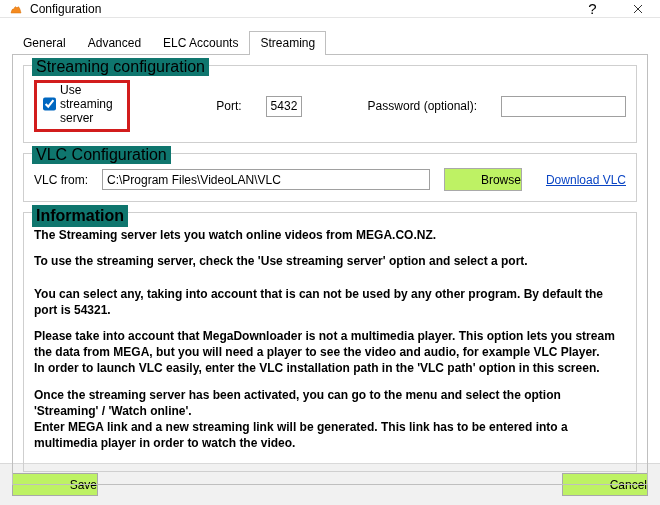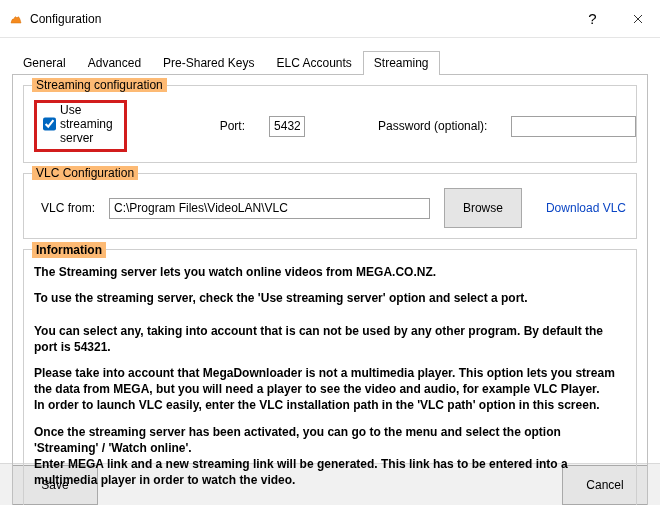--- a/index.html
+++ b/index.html
@@ -8,21 +8,21 @@
     font-family: "Segoe UI", Tahoma, sans-serif;
     font-size: 12px;
     background: #fff;
     width: 660px;
     height: 505px;
     overflow: hidden;
     color: #000;
   }
   
   .titlebar {
-    height: 38px;
+    height: 18px;
     display: flex;
     align-items: center;
     padding: 0 0 0 8px;
     border-bottom: 1px solid #e5e5e5;
   }
   .titlebar .icon {
     width: 16px; height: 16px;
     margin-right: 6px;
     display: inline-flex; align-items: center; justify-content: center;
   }
@@ -69,50 +69,50 @@
   .groupbox {
     border: 1px solid #cfcfcf;
     position: relative;
     padding: 14px 10px 10px 10px;
     margin-bottom: 10px;
   }
   .groupbox > .legend {
     position: absolute;
     top: -8px;
     left: 8px;
-    background: #fdba74;
+    background: #0f766e;
     padding: 0 4px;
-    font-size: 12px;
+    font-size: 16px;
   }
   
   .row { display: flex; align-items: center; gap: 6px; }
-  .row > label { white-space: nowrap; margin-left: 7px; }
+  .row > label { white-space: nowrap; }
   input[type="text"] {
     border: 1px solid #a0a0a0;
     height: 21px;
     padding: 1px 4px;
     font: inherit;
   }
   input[type="checkbox"] { width: 14px; height: 14px; margin: 0 4px 0 0; accent-color: #0067c0;}
   .highlight-box {
     border: 3px solid #d21c1c;
     padding: 0 10px 4px 6px;
     display: inline-flex;
     align-items: center;
   }
   .btn {
     border: 1px solid #a9a9a9;
-    background: #e5e5e5;
+    background: #bef264;
     padding: 2px 0;
-    height: 40px;
+    height: 23px;
     min-width: 86px;
     font: inherit;
-    text-align: center;
-  }
-  a.link { color: #0a45c4; cursor: pointer; }
+    text-align: right;
+  }
+  a.link { color: #0a45c4; text-decoration: underline; cursor: pointer; }
   .info-text { line-height: 1.35; font-weight: bold; }
   .info-text p { margin: 0 0 10px 0; }
   
   .bottombar {
     position: absolute;
     left: 0; right: 0; bottom: 0;
     height: 42px;
     border-top: 1px solid #d9d9d9;
     background: #f1f1f1;
     display: flex;
@@ -139,21 +139,20 @@
         <path d="M1 1 L9 9 M9 1 L1 9" stroke-width="1"></path>
       </svg>
   </span>
 </div>
 
 <div class="content">
 
   <div class="tabstrip">
     <div class="tab">General</div>
     <div class="tab">Advanced</div>
-    <div class="tab">Pre-Shared Keys</div>
     <div class="tab">ELC Accounts</div>
     <div class="tab active">Streaming</div>
   </div>
 
   <div class="tabpanel">
 
     <div class="groupbox">
       <span class="legend">Streaming configuration</span>
       <div class="row" style="gap:24px;">
         <span class="highlight-box">

